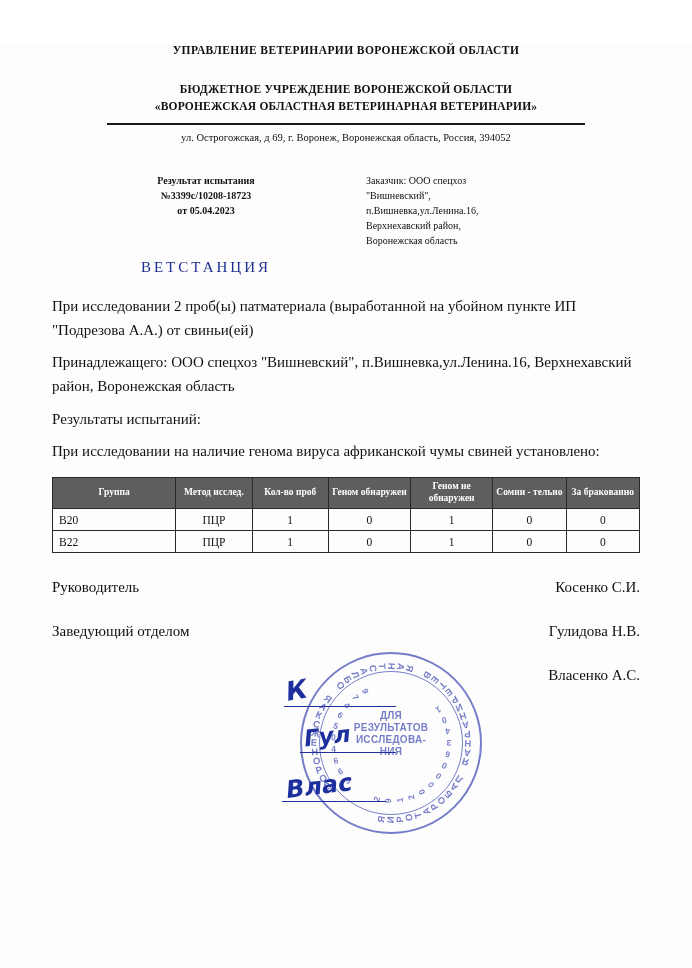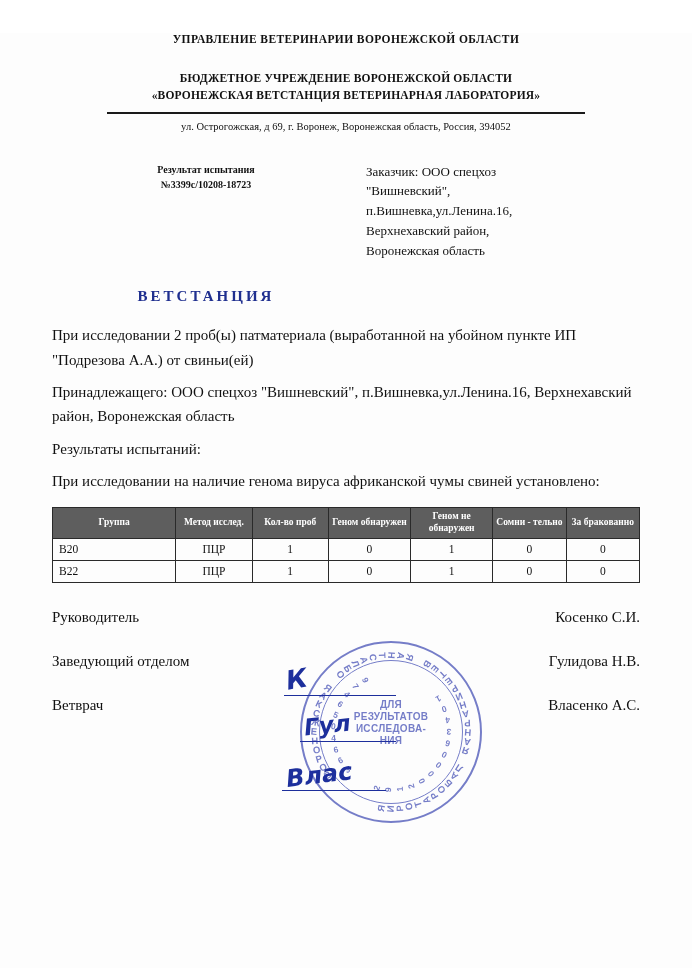--- a/index.html
+++ b/index.html
@@ -21,21 +21,21 @@
     height: 968px;
     background: #fdfdfd;
   }
 
   
   .hdr-org {
     text-align: center;
     font-size: 11.5px;
     letter-spacing: 0.4px;
     font-weight: bold;
-    margin-top: 33px;
+    margin-top: 44px;
   }
   .hdr-inst {
     text-align: center;
     font-size: 11.5px;
     font-weight: bold;
     margin-top: 25px;
     line-height: 1.45;
     letter-spacing: 0.2px;
   }
   .hdr-rule {
@@ -58,32 +58,32 @@
   }
   .title-left {
     width: 300px;
     text-align: center;
     font-weight: bold;
     font-size: 10px;
     line-height: 1.5;
   }
   .title-right {
     flex: 1;
-    font-size: 13px;
+    font-size: 10px;
     line-height: 1.52;
     padding-left: 10px;
   }
   .vet-station {
     width: 300px;
     text-align: center;
     color: #1f2f8f;
-    font-weight: bold;
+    font-weight: normal;
     font-size: 15px;
     letter-spacing: 3px;
-    margin-top: 28px;
+    margin-top: 10px;
     margin-left: 56px;
   }
 
   
   .body-text {
     padding: 0 52px 0 52px;
     font-size: 15px;
     line-height: 1.62;
     margin-top: 18px;
   }
@@ -227,34 +227,35 @@
 </head>
 <body>
 
 <div class="page">
 
   <div class="hdr-org">УПРАВЛЕНИЕ ВЕТЕРИНАРИИ ВОРОНЕЖСКОЙ ОБЛАСТИ</div>
 
   <div>
     <div class="hdr-inst">
       <div>БЮДЖЕТНОЕ УЧРЕЖДЕНИЕ ВОРОНЕЖСКОЙ ОБЛАСТИ</div>
-      <div>«ВОРОНЕЖСКАЯ ВЕТСТАНЦИЯ ВЕТЕРИНАРНАЯ ЛАБОРАТОРИЯ»</div>
+      <div>«ВОРОНЕЖСКАЯ ОБЛАСТНАЯ ВЕТЕРИНАРНАЯ ВЕТЕРИНАРИИ»</div>
     </div>
   </div>
 
   <div class="hdr-rule"></div>
 
   <div class="hdr-contacts">
     <div>ул. Острогожская, д 69, г. Воронеж, Воронежская область, Россия, 394052</div>
   </div>
 
   <div class="title-row">
     <div class="title-left">
       <div>Результат испытания</div>
       <div>№3399с/10208-18723</div>
+      <div>от 05.04.2023</div>
     </div>
     <div class="title-right">
       <div>Заказчик: ООО спецхоз</div>
       <div>"Вишневский",</div>
       <div>п.Вишневка,ул.Ленина.16,</div>
       <div>Верхнехавский район,</div>
       <div>Воронежская область</div>
     </div>
   </div>
 
@@ -317,21 +318,20 @@
       <div class="sig-role">Руководитель</div>
       <div class="sig-mid"></div>
       <div class="sig-name">Косенко С.И.</div>
     </div>
     <div class="sig-row">
       <div class="sig-role">Заведующий отделом</div>
       <div class="sig-mid"></div>
       <div class="sig-name">Гулидова Н.В.</div>
     </div>
     <div class="sig-row">
-      <div class="sig-role">Ветврач</div>
       <div class="sig-mid"></div>
       <div class="sig-name">Власенко А.С.</div>
     </div>
   </div>
 
   <div class="scribble s1">К</div>
   <div class="underline-sig u1"></div>
   <div class="scribble s2">Гул</div>
   <div class="underline-sig u2"></div>
   <div class="scribble s3">Влас</div>

